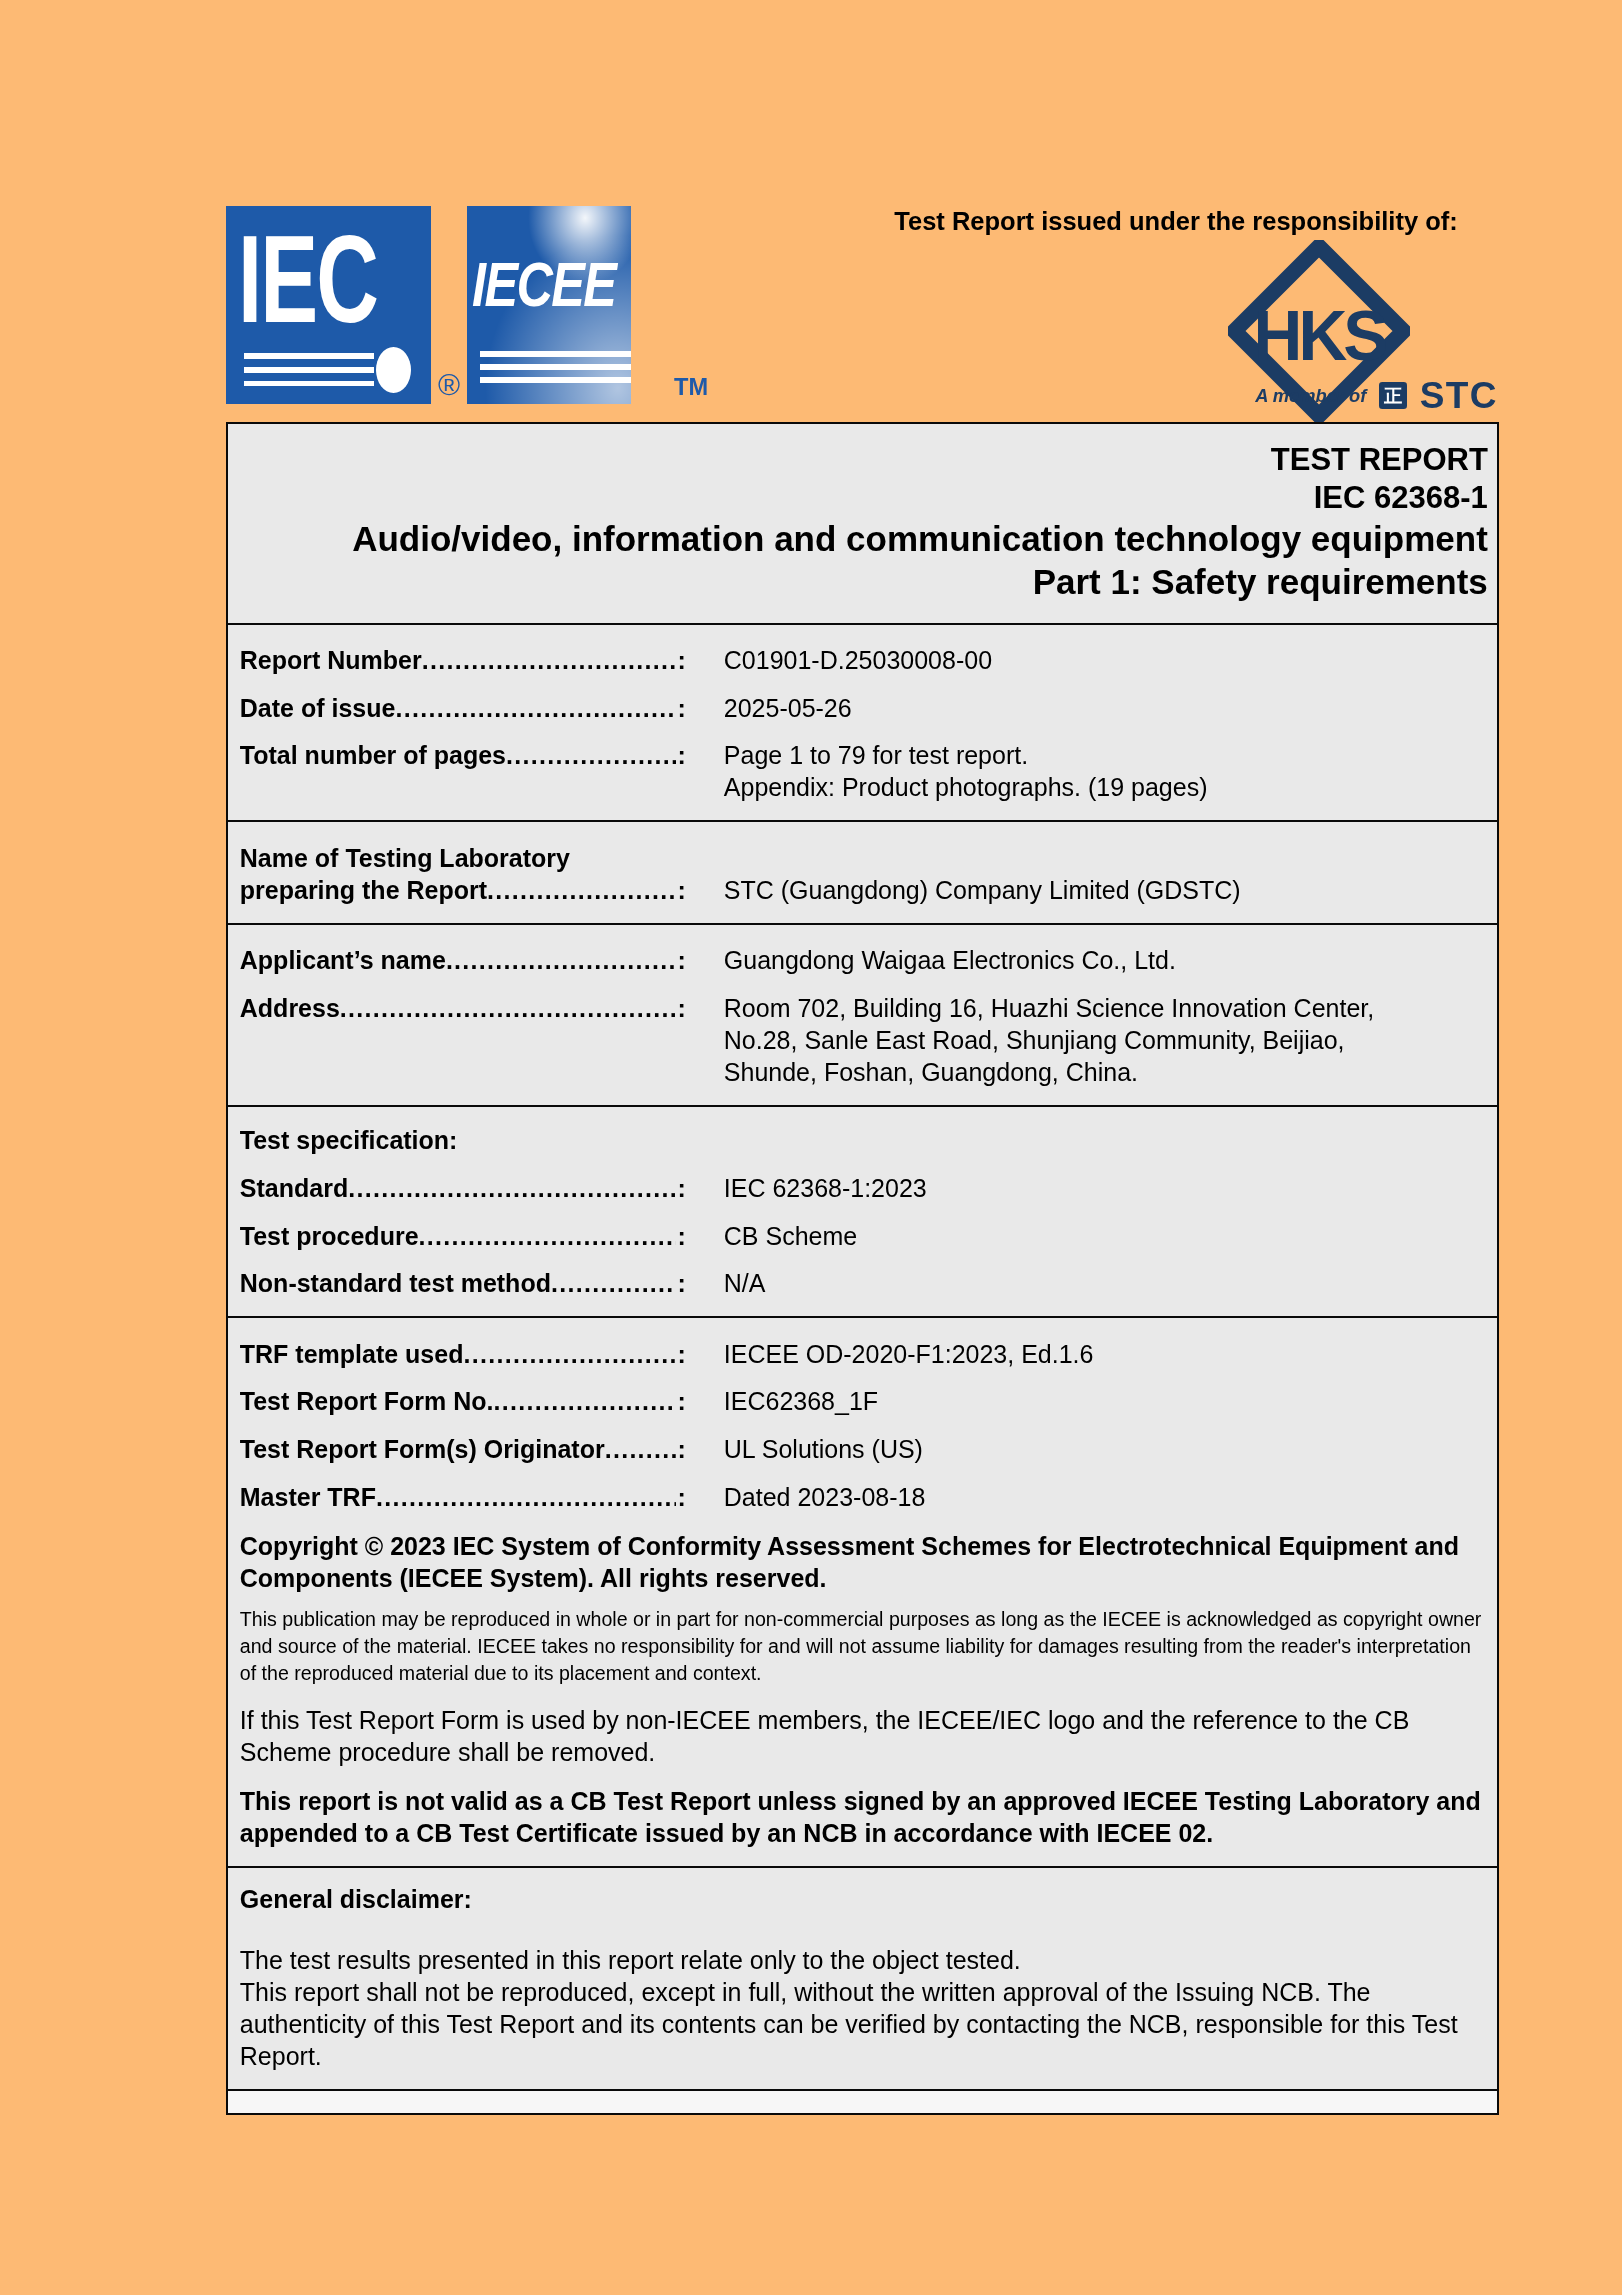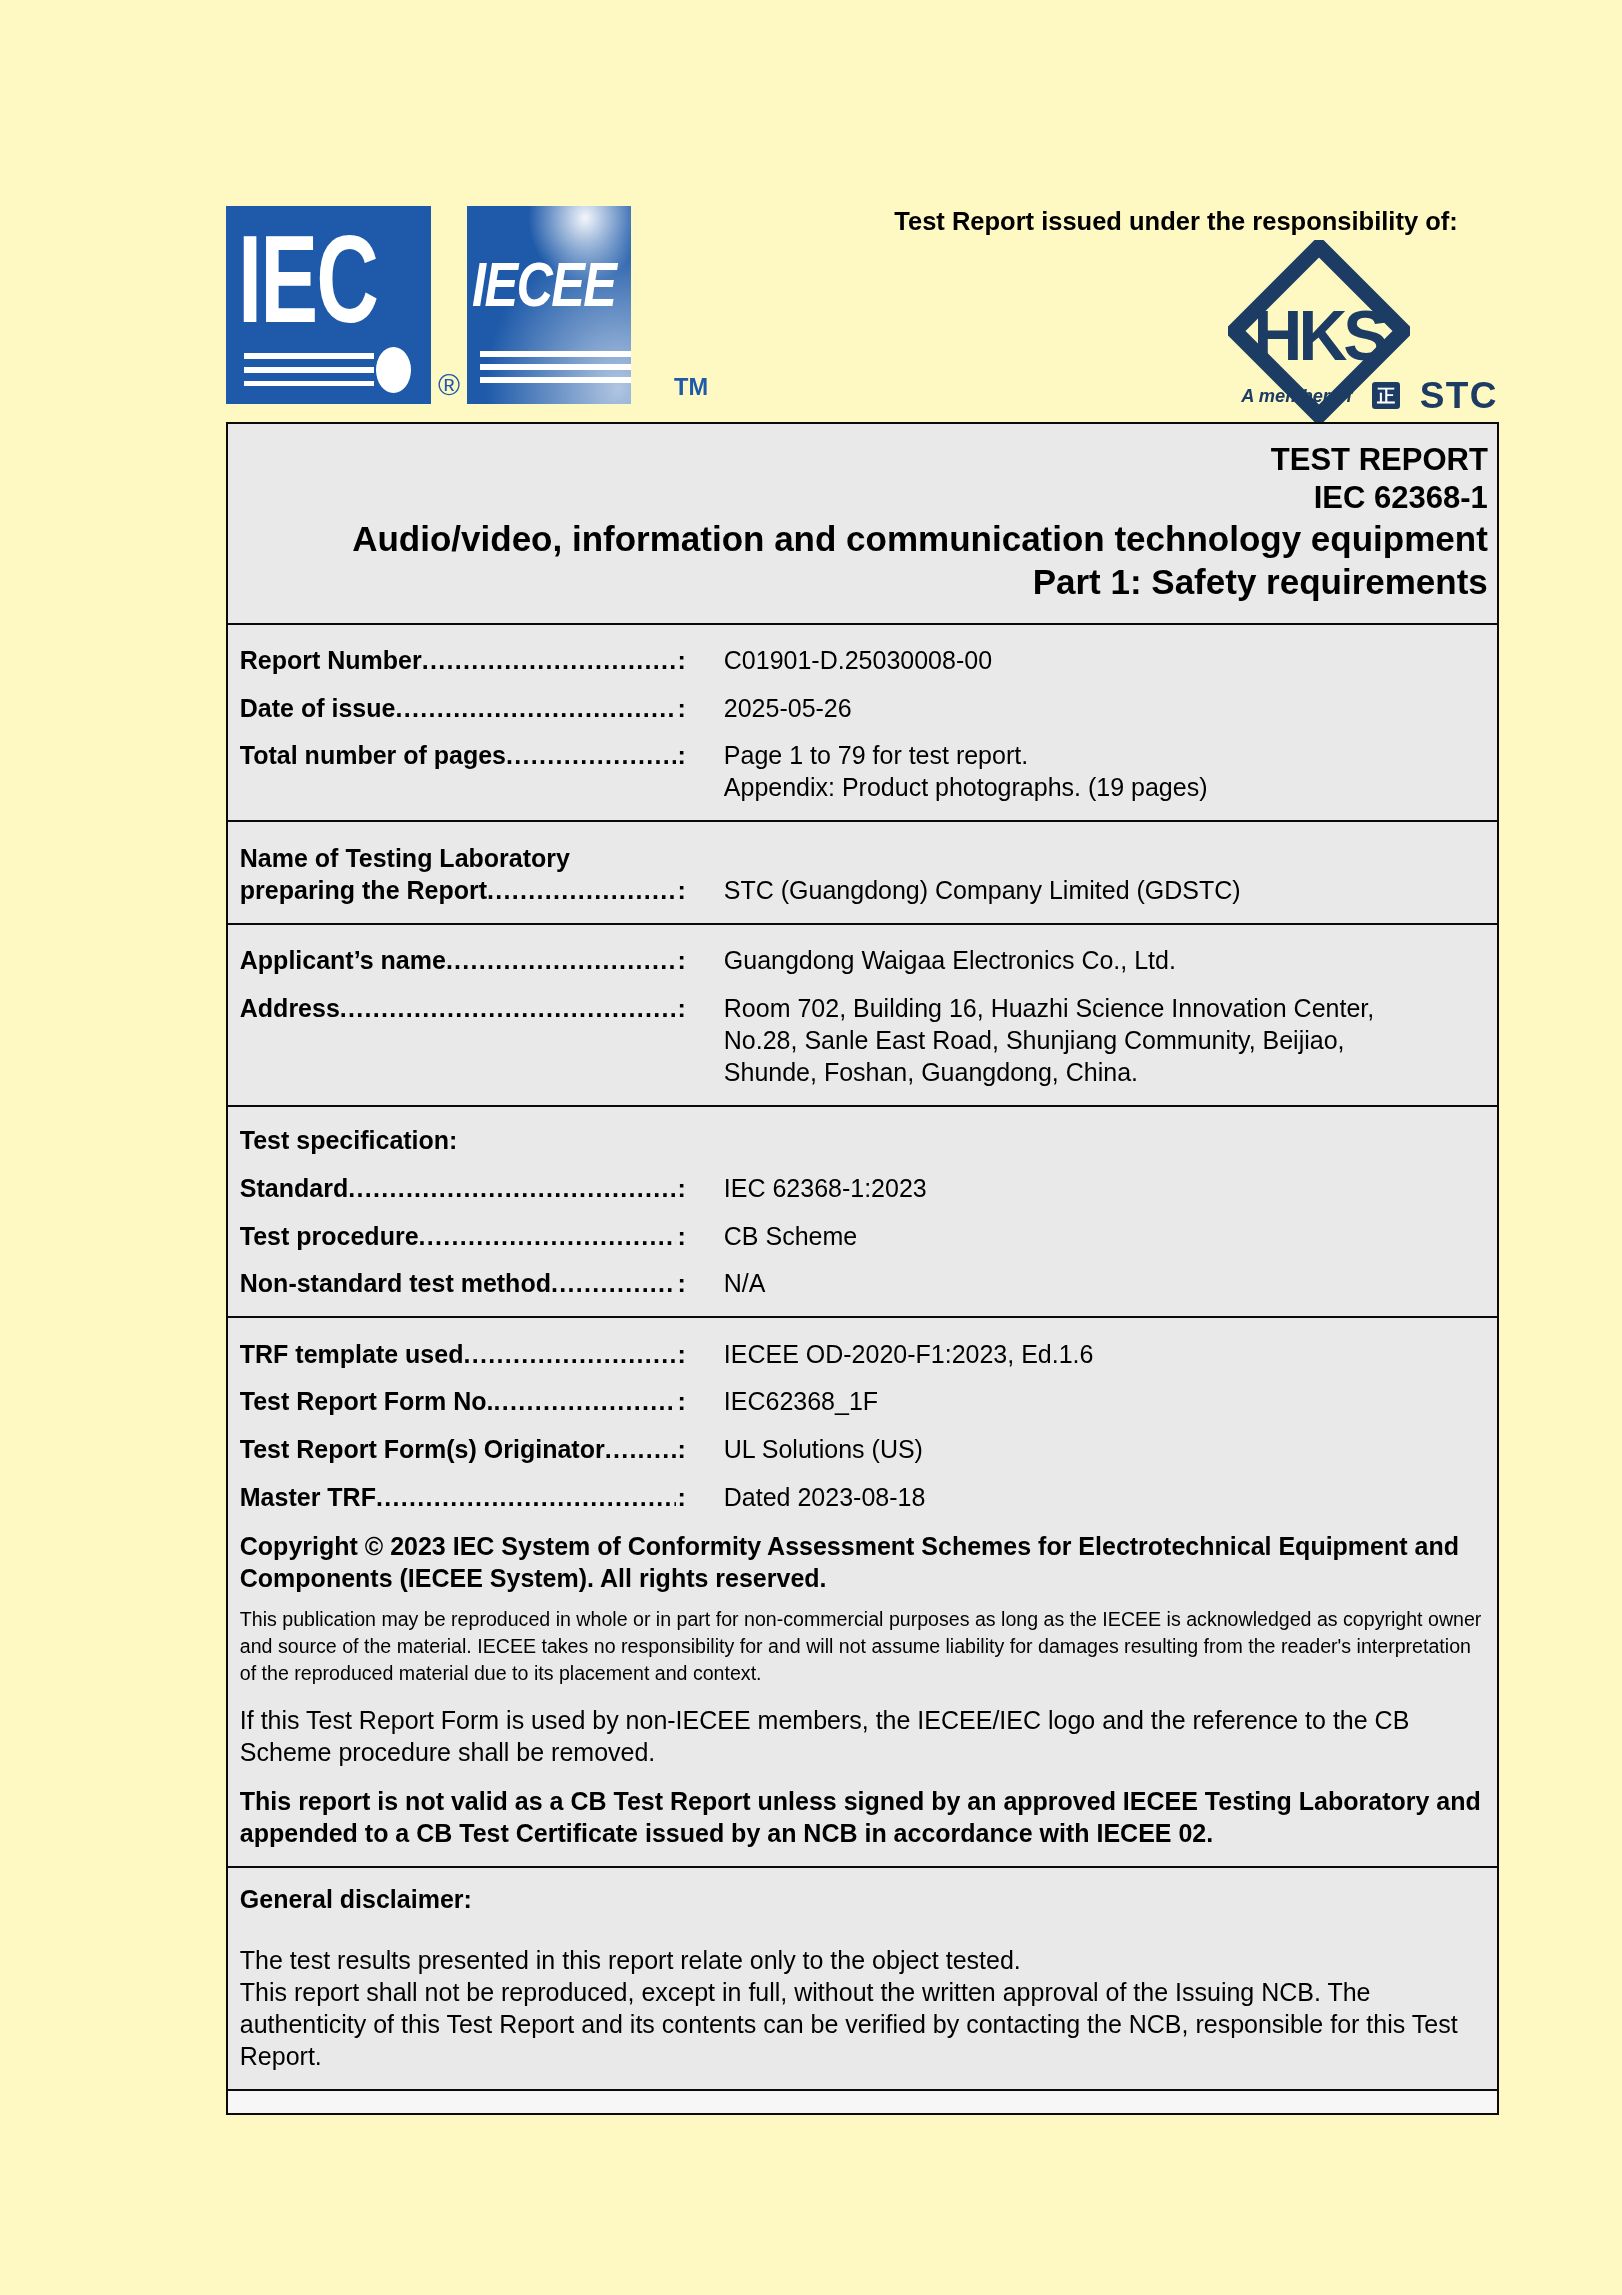--- a/index.html
+++ b/index.html
@@ -3,21 +3,21 @@
 <meta charset="utf-8">
 <style>
   html,body{margin:0;padding:0;}
   body{
     width:1623px;height:2295px;
     background:#e9e9e9;
     font-family:"Liberation Sans","DejaVu Sans",sans-serif;
     color:#000;
     -webkit-font-smoothing:antialiased;
   }
-  .page{position:relative;width:1623px;height:2295px;overflow:hidden;background:#fef9c3;}
+  .page{position:relative;width:1623px;height:2295px;overflow:hidden;background:#fdba74;}
   .content{position:absolute;left:226px;top:206px;width:1273px;}
 
   
   .header{position:relative;height:216px;}
 
   .iec-logo{position:absolute;left:0;top:0;width:470px;height:198px;}
   .iec-left{position:absolute;left:0;top:0;width:205px;height:198px;background:#1e5aa9;}
   .iec-word{
     position:absolute;left:11.8px;top:10.5px;width:181px;text-align:center;
     color:#fff;font-weight:bold;font-size:124px;line-height:124px;
@@ -46,21 +46,21 @@
   .iecee-lines{position:absolute;left:13px;bottom:19.6px;width:181px;height:33px;}
   .iecee-bar{position:absolute;left:0;width:100%;height:5.9px;background:#fff;}
   .iecee-bar.b1{top:0;} .iecee-bar.b2{top:13px;} .iecee-bar.b3{top:26px;}
   .iec-tm{position:absolute;left:448px;bottom:2.6px;color:#1e5aa9;font-size:23.6px;font-weight:bold;}
 
   .resp-line{
     position:absolute;left:627px;top:0;width:646px;text-align:center;
     font-weight:bold;font-size:25.5px;line-height:30px;white-space:nowrap;
   }
   .hks-logo{position:absolute;left:1002px;top:34px;width:182px;height:182px;}
-  .member-line{position:absolute;right:1.3px;top:171px;display:flex;align-items:center;gap:20px;}
+  .member-line{position:absolute;right:1.3px;top:171px;display:flex;align-items:center;gap:13px;}
   .member-prefix{font-style:italic;font-weight:bold;font-size:18.3px;color:#1c3c64;}
   .stc-badge{
     width:27.5px;height:27.5px;background:#1c3c64;border-radius:3.3px;
     display:flex;align-items:center;justify-content:center;
     color:#fff;font-size:18.3px;font-weight:bold;
   }
   .stc-word{font-weight:bold;font-size:37px;color:#1c3c64;letter-spacing:1.3px;line-height:37px;}
 
   
   .tbl{position:absolute;left:0;top:216px;width:1269px;border:2px solid #0a0a0a;background:#e9e9e9;}

